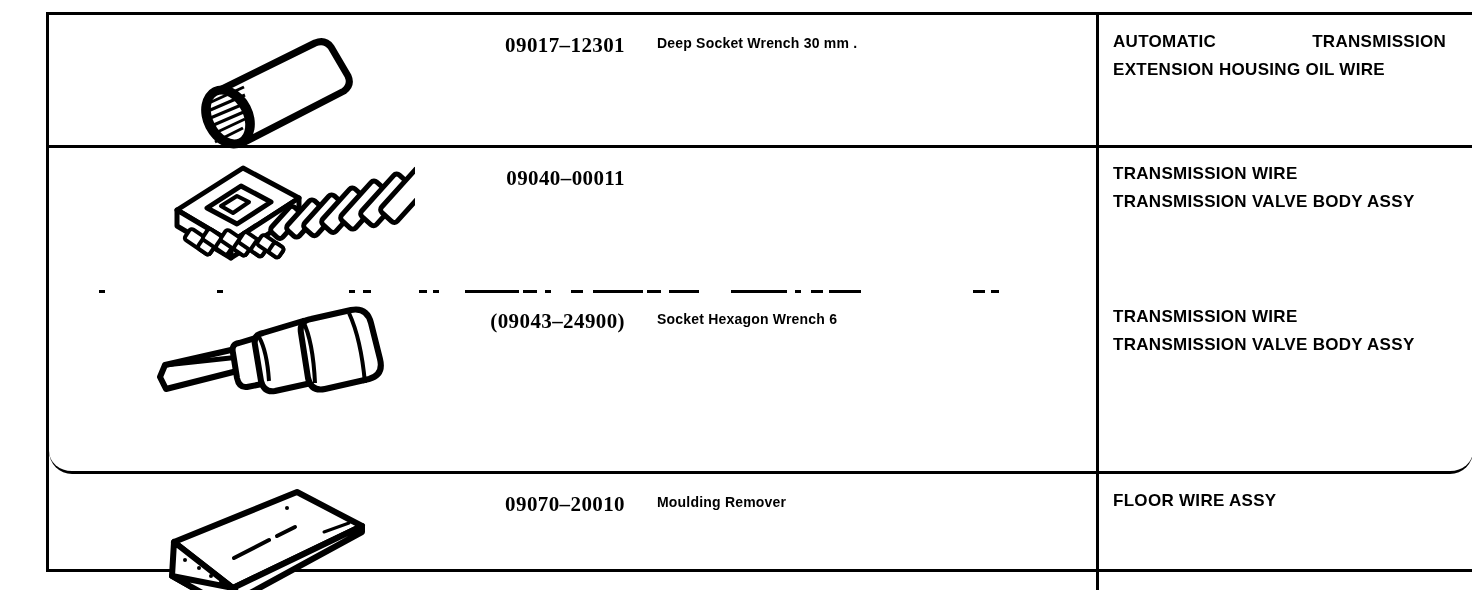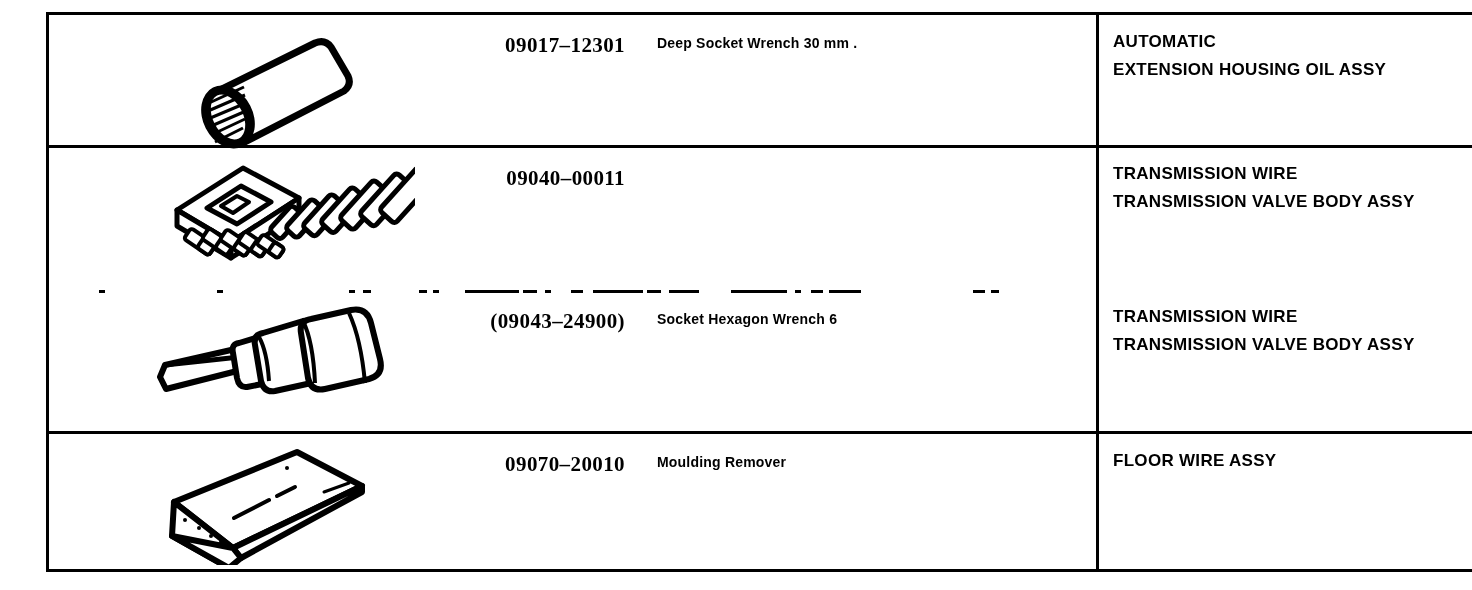--- a/index.html
+++ b/index.html
@@ -30,21 +30,21 @@
 
   .row {
     position: relative;
     box-sizing: border-box;
     width: 100%;
     border-bottom: 3px solid #000;
   }
   .row:last-child { border-bottom: none; padding-left: 16px; }
 
   .row-1 { height: 133px; }
-  .row-2 { height: 286px; }
+  .row-2 { height: 326px; border-radius: 23px; }
   .row-3 { height: 135px; }
 
   
   .col-figure {
     position: absolute;
     left: 0;
     top: 0;
     width: 412px;
     height: 100%;
   }
@@ -175,22 +175,23 @@
     </div>
 
     <div class="col-desc">
       <div class="desc">Deep Socket Wrench 30 mm .</div>
     </div>
 
     <div class="col-appl">
       <div class="appl">
         <div class="appl-line spread">
           <span>AUTOMATIC</span>
+          <span>TRANSMISSION</span>
         </div>
-        <div class="appl-line">EXTENSION HOUSING OIL ASSY</div>
+        <div class="appl-line">EXTENSION HOUSING OIL WIRE</div>
       </div>
     </div>
   </div>
 
   <div class="row row-2">
 
     <div class="subrow subrow-a">
       <div class="col-figure">
         <svg class="fig fig-hexset" width="250" height="120" viewBox="0 0 250 120">
           <g stroke="#000" stroke-width="5" stroke-linejoin="round" fill="#fff">

